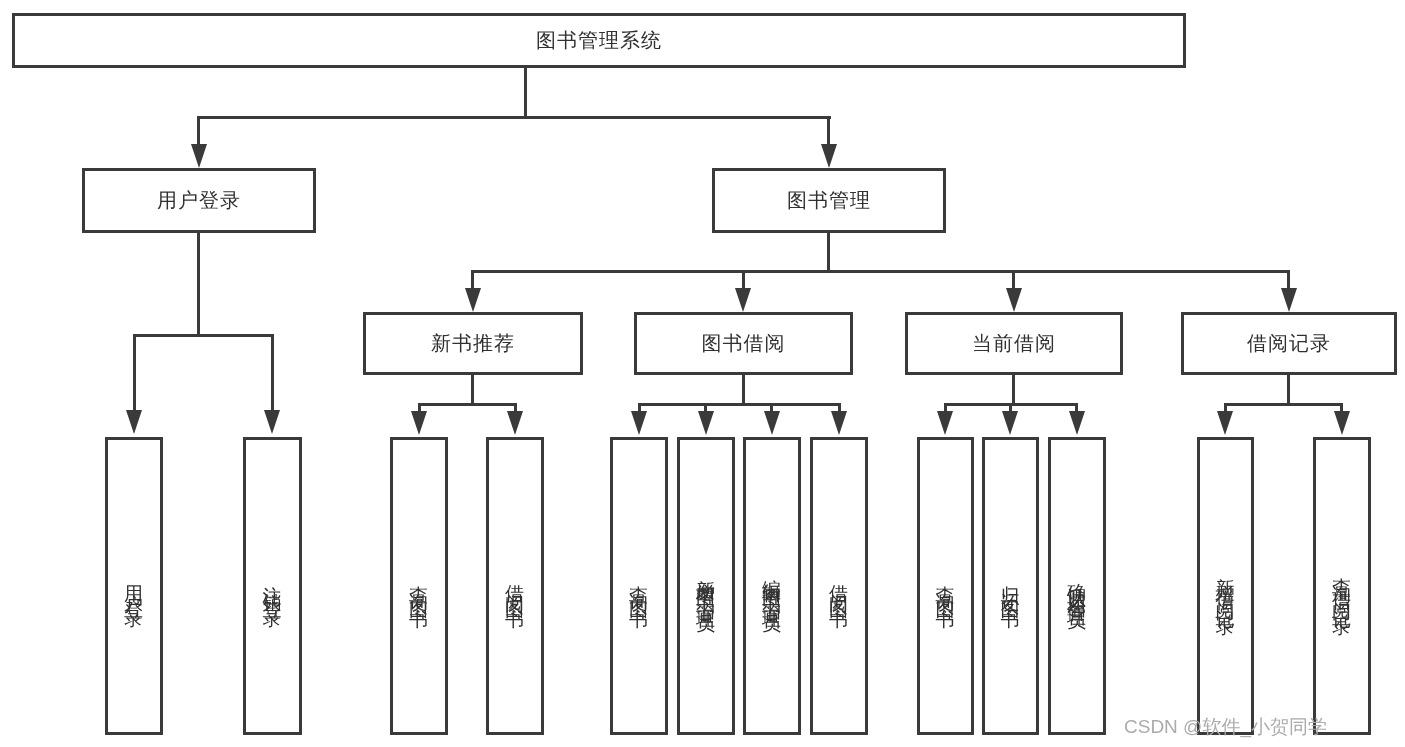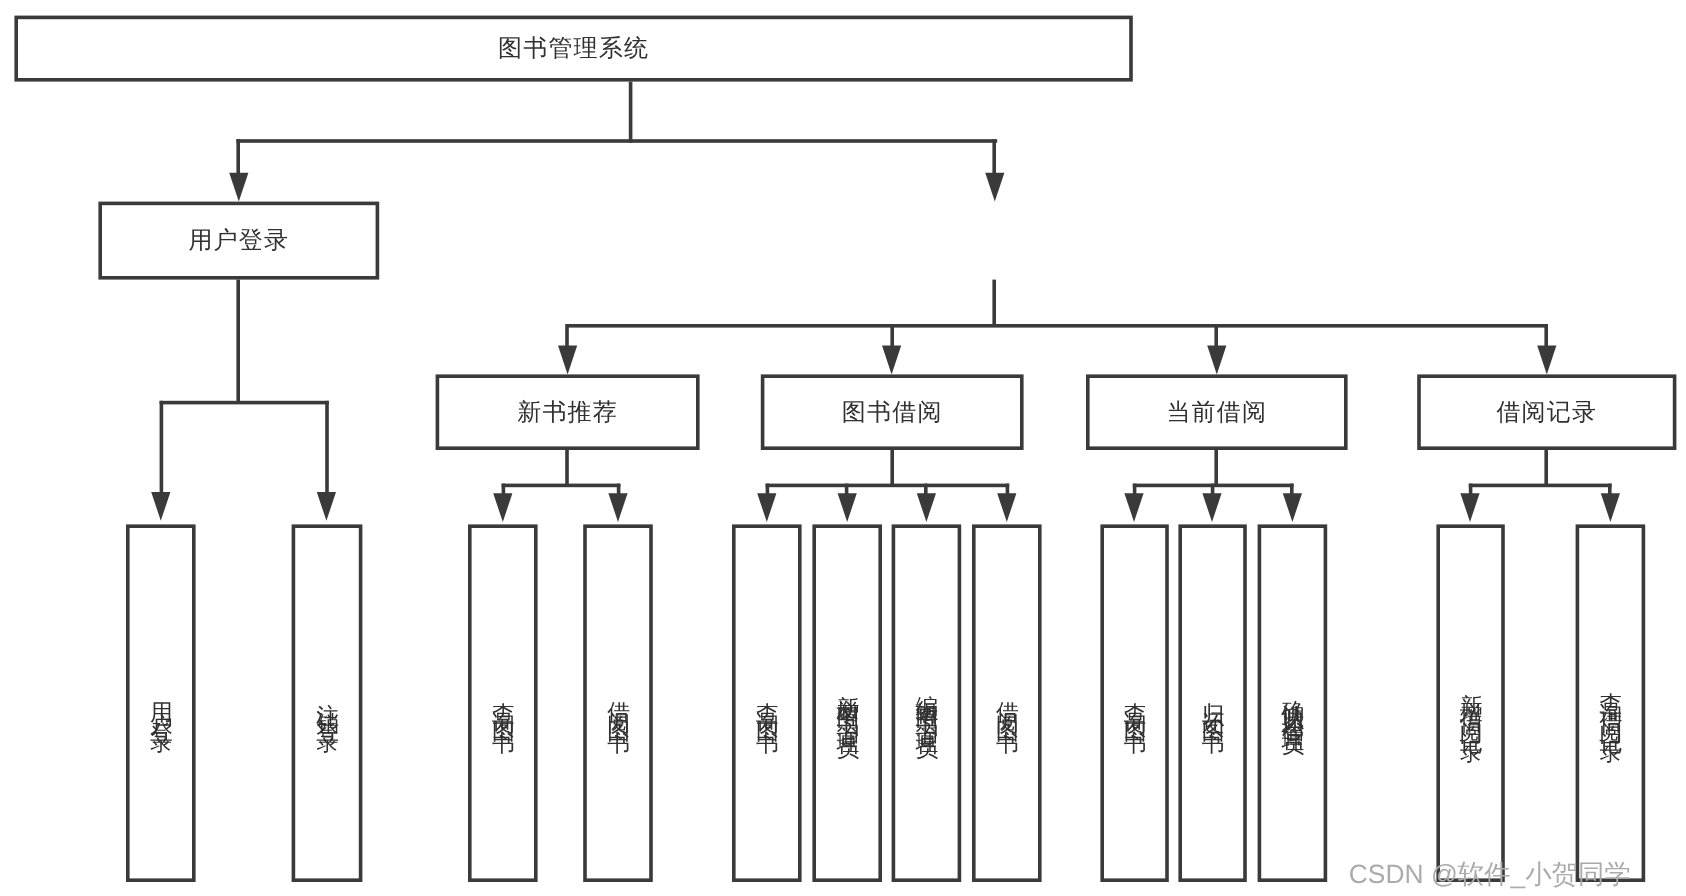--- a/index.html
+++ b/index.html
@@ -18,41 +18,44 @@
     font-size:19px;letter-spacing:8px;line-height:1;
   }
   .hl,.vl{position:absolute;background:#3a3a3a;}
   .ah{
     position:absolute;width:0;height:0;
     border-left:8px solid transparent;border-right:8px solid transparent;
     border-top:24px solid #3a3a3a;
   }
   .watermark{
     position:absolute;left:1124px;top:714px;z-index:5;
-    color:#ababab;font-size:22px;white-space:nowrap;
+    color:#ababab;font-size:19px;white-space:nowrap;
   }
 </style>
 </head>
 <body>
 
 <div class="canvas">
 
-  <div class="node" style="left:12px;top:13px;width:932px;height:55px;">
+  <div class="node" style="left:12px;top:13px;width:1174px;height:55px;">
     <span>图书管理系统</span>
   </div>
 
   <div class="vl" style="left:524px;top:68px;width:3px;height:51px;"></div>
   <div class="hl" style="left:197px;top:116px;width:634px;height:3px;"></div>
   <div class="vl" style="left:197px;top:116px;width:3px;height:30px;"></div>
   <div class="ah" style="left:191px;top:144px;"></div>
   <div class="vl" style="left:827px;top:116px;width:3px;height:30px;"></div>
   <div class="ah" style="left:821px;top:144px;"></div>
 
   <div class="node" style="left:82px;top:168px;width:234px;height:65px;">
     <span>用户登录</span>
+  </div>
+  <div class="node" style="left:712px;top:168px;width:234px;height:65px;">
+    <span>图书管理</span>
   </div>
 
   <div class="vl" style="left:197px;top:233px;width:3px;height:103px;"></div>
   <div class="hl" style="left:133px;top:334px;width:141px;height:3px;"></div>
   <div class="vl" style="left:133px;top:334px;width:3px;height:76px;"></div>
   <div class="ah" style="left:126px;top:410px;"></div>
   <div class="vl" style="left:271px;top:334px;width:3px;height:76px;"></div>
   <div class="ah" style="left:264px;top:410px;"></div>
 
   <div class="vl" style="left:827px;top:233px;width:3px;height:39px;"></div>

